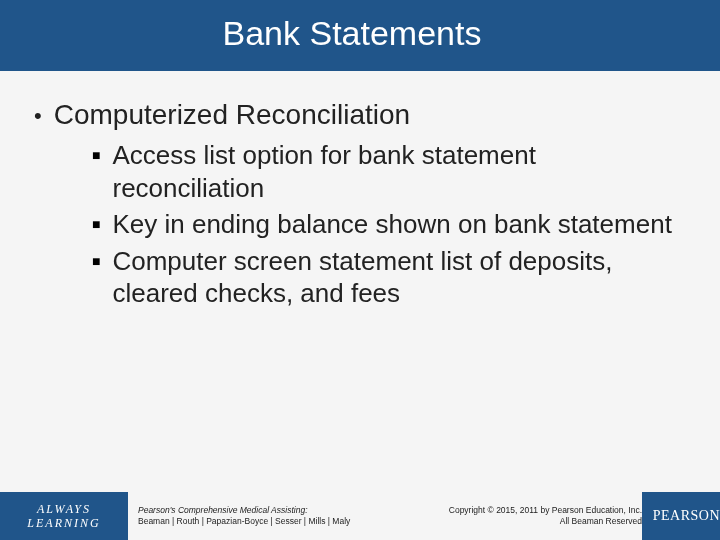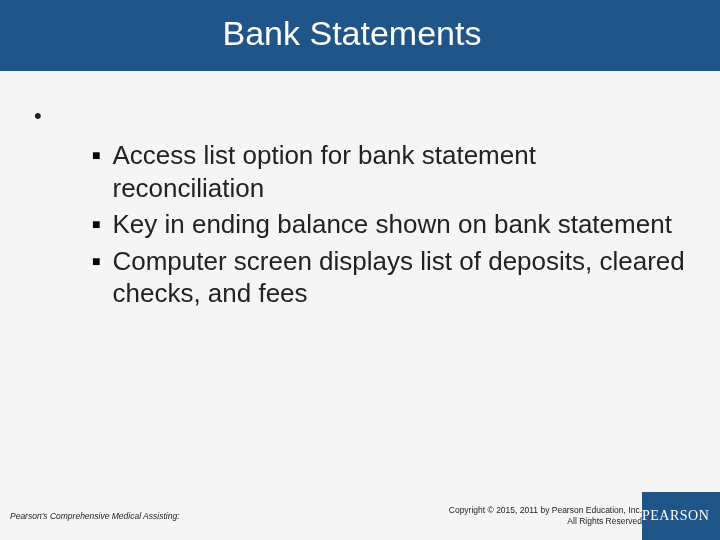--- a/index.html
+++ b/index.html
@@ -93,52 +93,58 @@
   .pearson-logo {
     width: 78px;
     height: 48px;
     background: #20558a;
     color: #fff;
     font-family: "Times New Roman", serif;
     font-size: 14px;
     letter-spacing: 0.5px;
     display: flex;
     align-items: center;
-    justify-content: flex-start;
+    justify-content: flex-end;
   }
 </style>
 </head>
 <body>
 
 <div class="title-bar">
   <span>Bank Statements</span>
 </div>
 
 <div class="content">
   <div class="level1">
     <span class="bullet">•</span>
+    <span>Computerized Reconciliation</span>
   </div>
   <div class="level2">
     <span class="bullet">■</span>
     <span>Access list option for bank statement reconciliation</span>
   </div>
   <div class="level2">
     <span class="bullet">■</span>
     <span>Key in ending balance shown on bank statement</span>
   </div>
   <div class="level2">
     <span class="bullet">■</span>
-    <span>Computer screen displays list of deposits, cleared checks, and fees</span>
+    <span>Computer screen statement list of deposits, cleared checks, and fees</span>
   </div>
 </div>
 
 <div class="footer">
+  <div class="always-learning">
+    <div>ALWAYS</div>
+    <div>LEARNING</div>
+  </div>
   <div class="book-credit">
     <div>Pearson's Comprehensive Medical Assisting:</div>
+    <div class="line3">Beaman | Routh | Papazian-Boyce | Sesser | Mills | Maly</div>
   </div>
   <div class="copyright">
     <div>Copyright © 2015, 2011 by Pearson Education, Inc.</div>
-    <div>All Rights Reserved</div>
+    <div>All Beaman Reserved</div>
   </div>
   <div class="pearson-logo">
     <span>PEARSON</span>
   </div>
 </div>
 
 </body></html>

